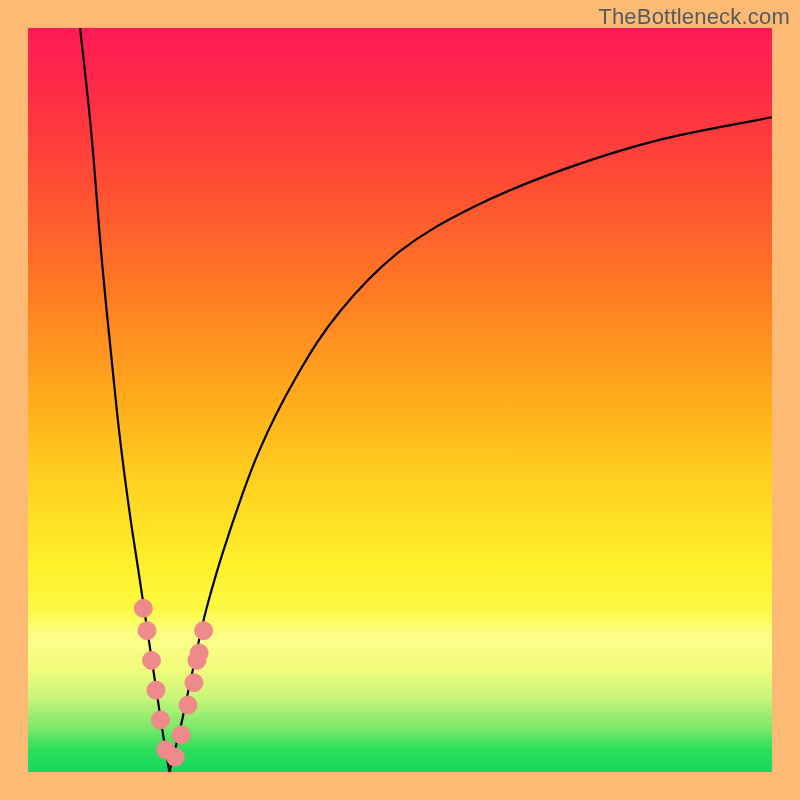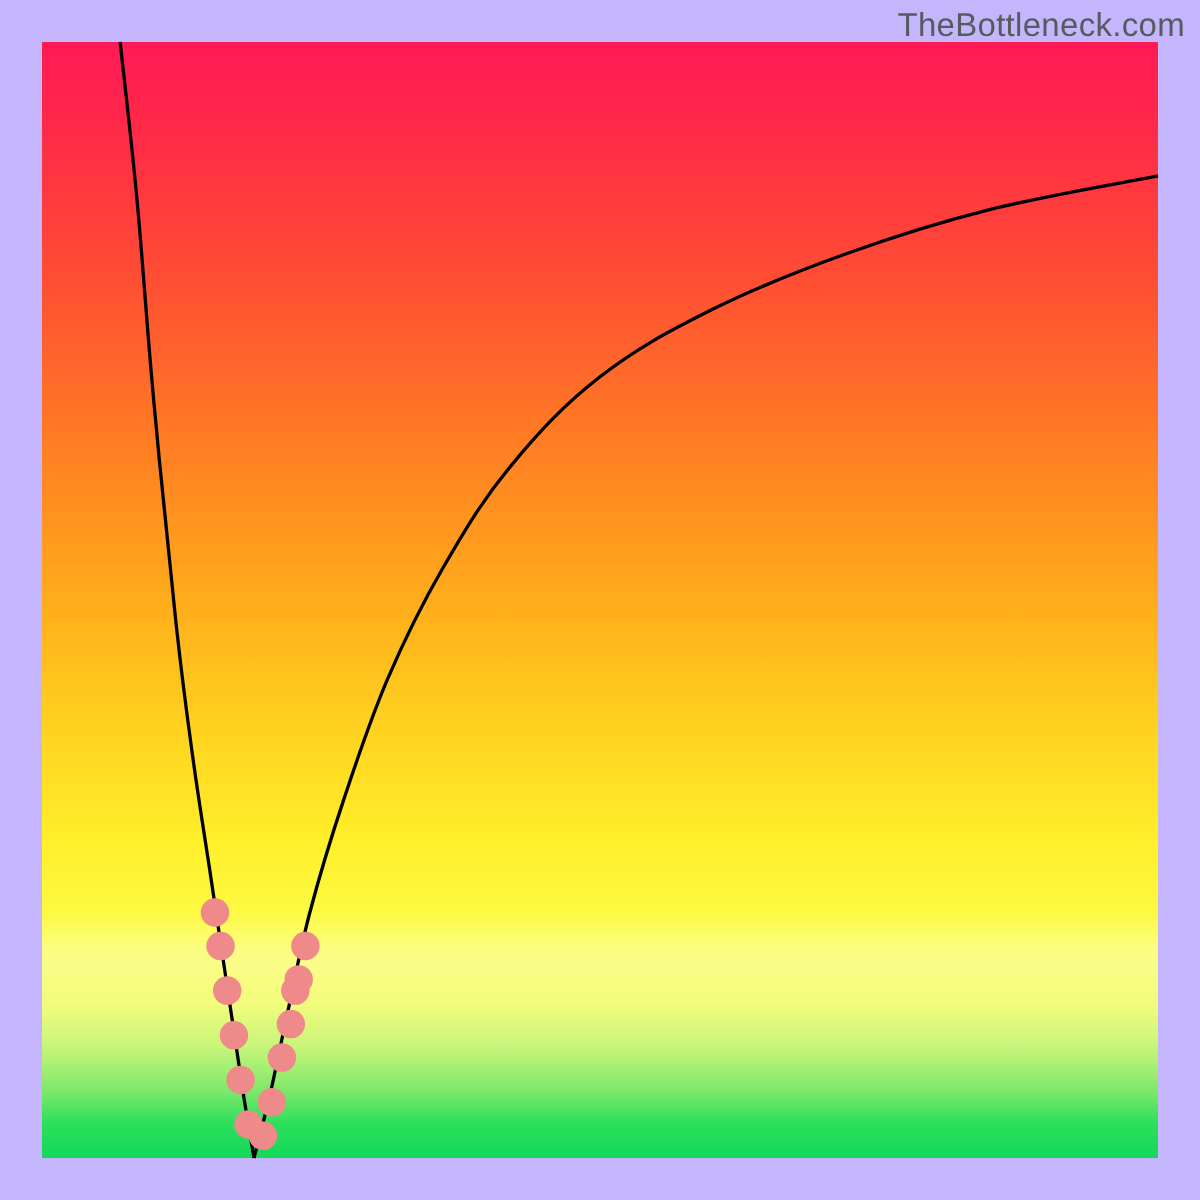--- a/index.html
+++ b/index.html
@@ -8,21 +8,21 @@
     width: 800px;
     height: 800px;
     overflow: hidden;
     background: #000;
     font-family: Arial, Helvetica, sans-serif;
   }
   .stage {
     position: relative;
     width: 800px;
     height: 800px;
-    background: #c4b5fd;
+    background: #fdba74;
   }
   .plot {
     position: absolute;
     left: 28px;
     top: 28px;
     width: 744px;
     height: 744px;
     
     background: linear-gradient(
       to bottom,

